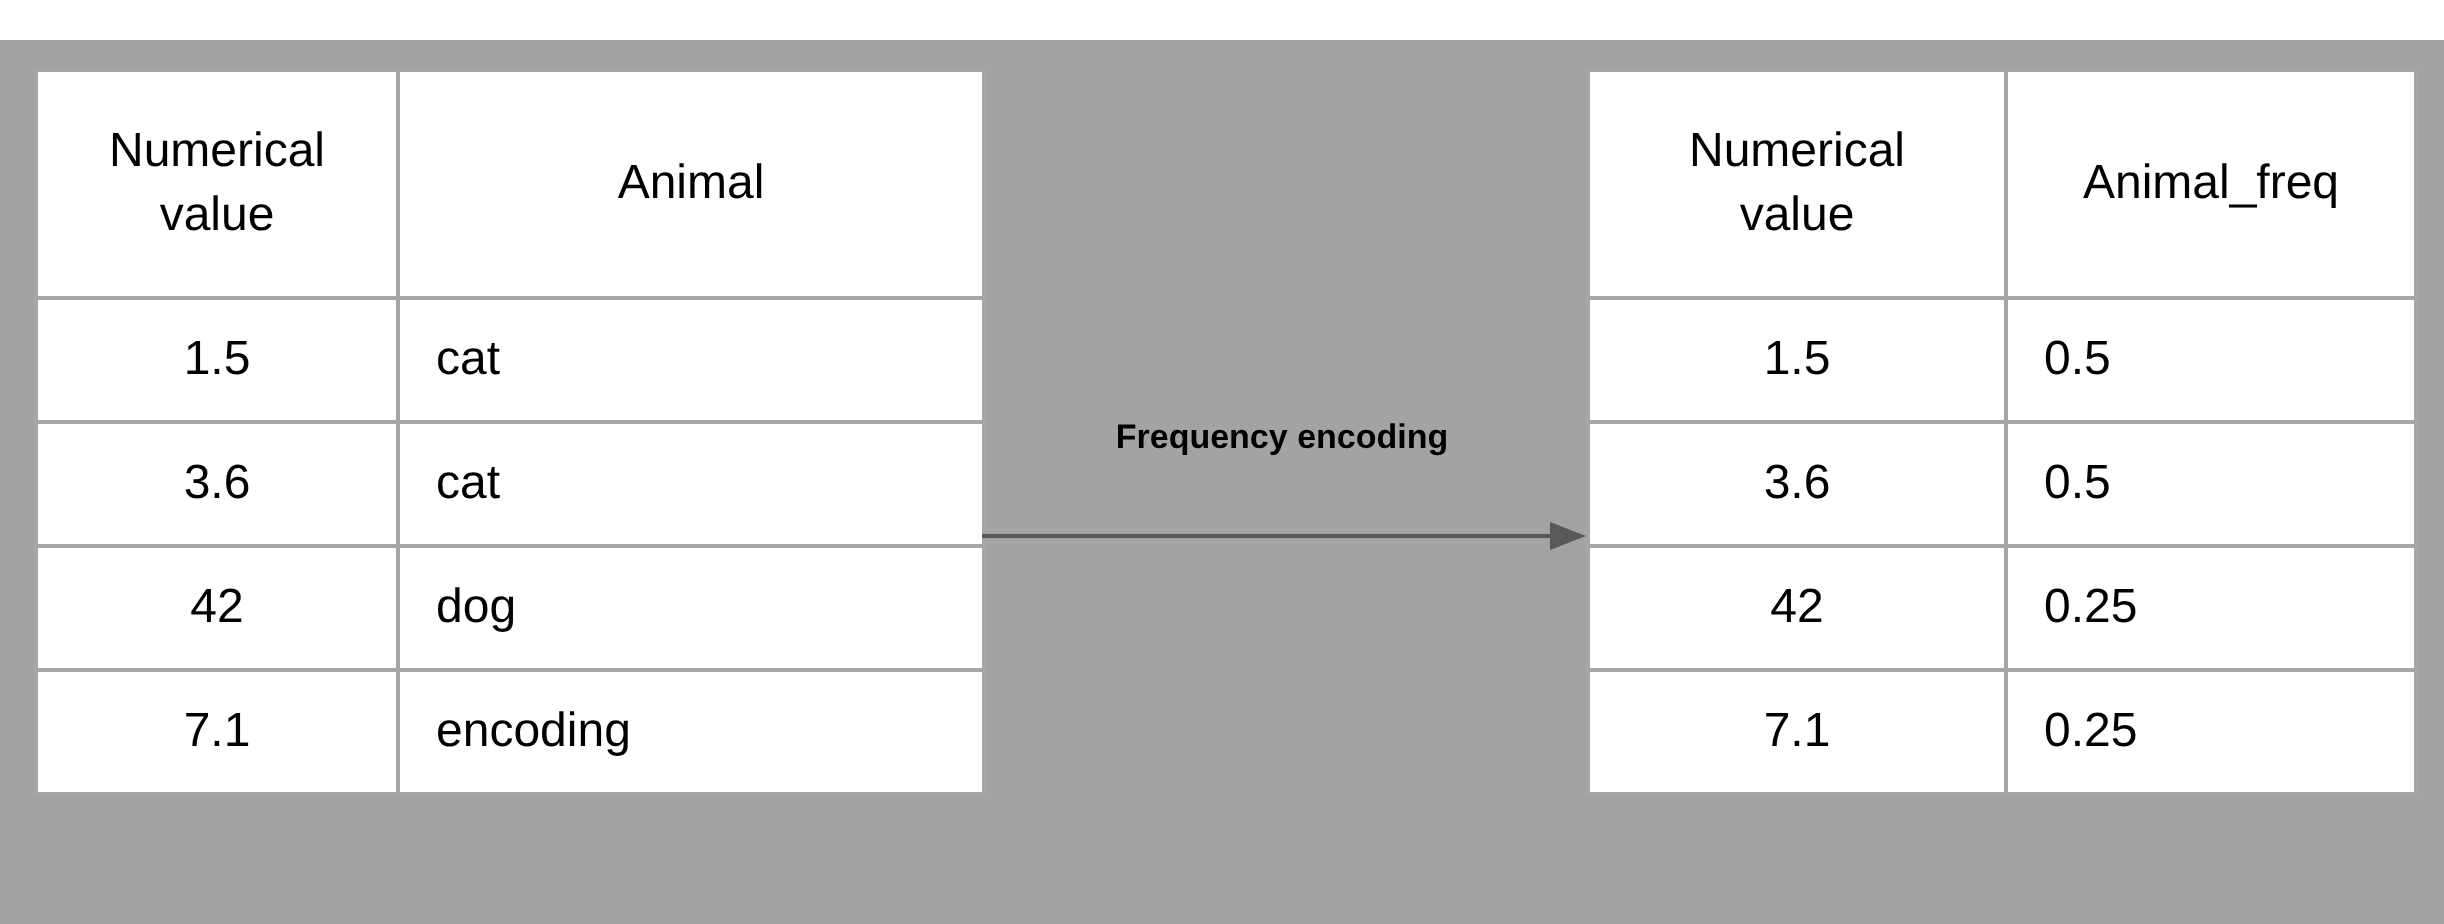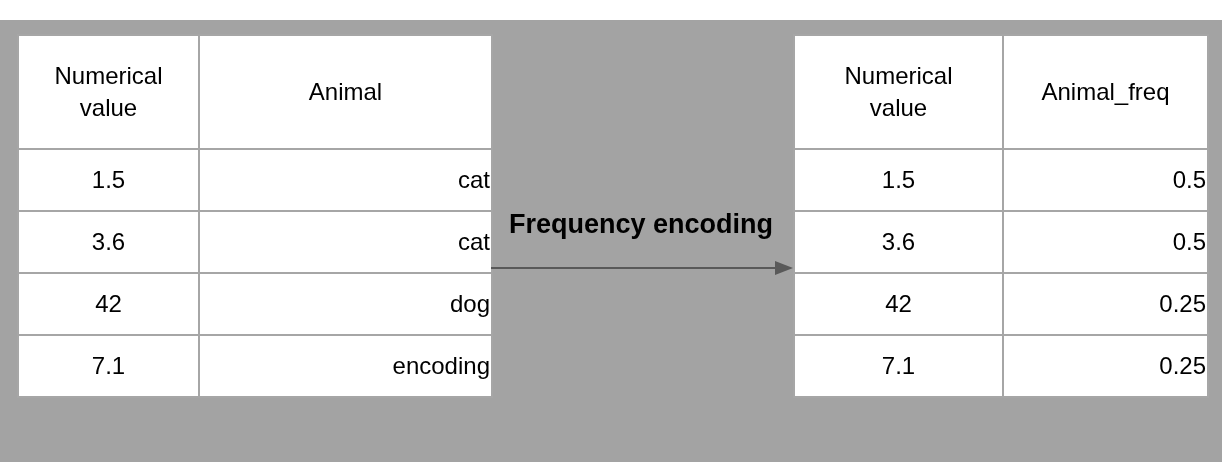--- a/index.html
+++ b/index.html
@@ -50,31 +50,31 @@
   }
   .hdr-narrow {
     display: inline-block;
     max-width: 132px;
   }
   td.num {
     text-align: center;
     vertical-align: middle;
   }
   td.txt {
-    text-align: right;
+    text-align: left;
     vertical-align: middle;
     padding-left: 18px;
   }
   .encoding-label {
     position: absolute;
     left: 486px;
     top: 189px;
     width: 310px;
     text-align: center;
-    font-size: 27px;
+    font-size: 17px;
     font-weight: bold;
     white-space: nowrap;
   }
   .arrow {
     position: absolute;
     left: 491px;
     top: 240px;
     width: 302px;
     height: 16px;
   }

